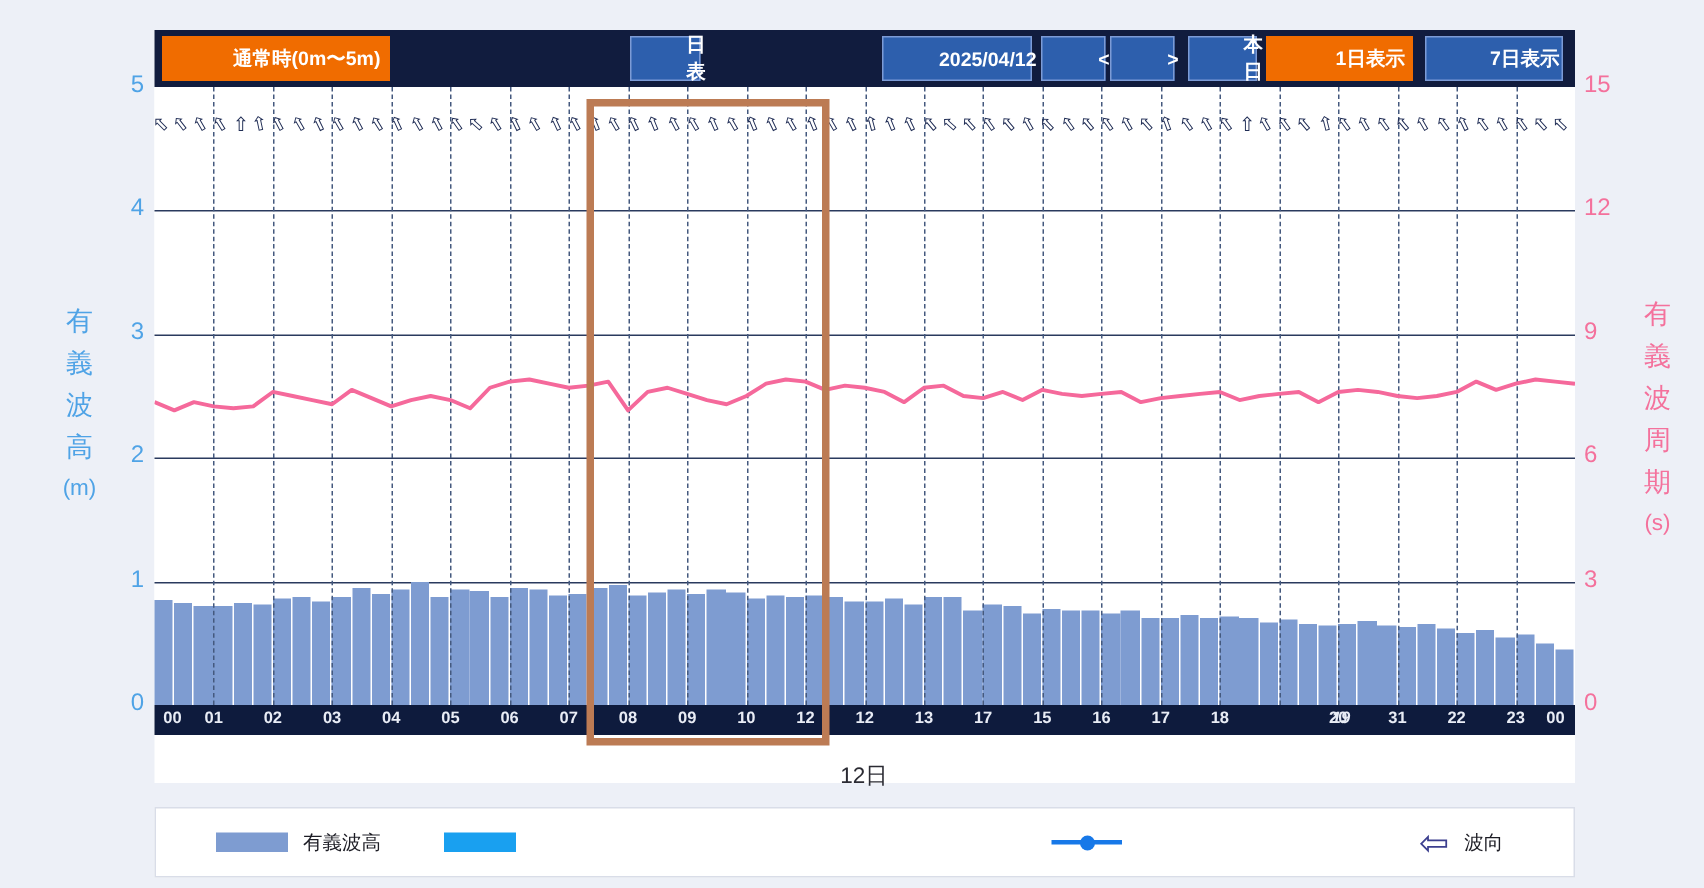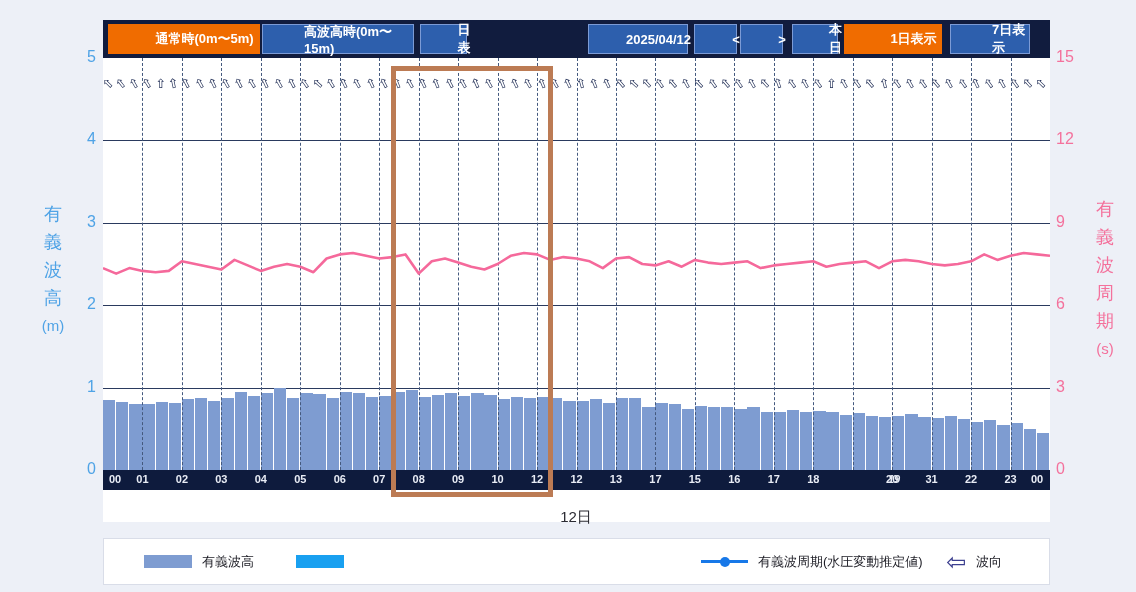--- a/index.html
+++ b/index.html
@@ -45,28 +45,27 @@
 </style>
 </head>
 <body>
 
 <div id="stage">
 
   <div id="chart-card">
 
     <div id="toolbar">
       <div class="btn orange" style="left:5px;  width:152px;">通常時(0m〜5m)</div>
-      <div class="btn" style="left:159px;width:152px;">高波高時(0m〜15m)</div>
       <div class="btn" style="left:317px;width:47px;">日表</div>
       <div class="btn" style="left:485px;width:100px;">2025/04/12</div>
       <div class="btn" style="left:591px;width:38px;">&lt;</div>
       <div class="btn" style="left:637px;width:38px;">&gt;</div>
       <div class="btn" style="left:689px;width:46px;">本日</div>
       <div class="btn orange" style="left:741px;width:98px;">1日表示</div>
-      <div class="btn" style="left:847px;width:80px;">7日表示</div>
+      <div class="btn" style="left:847px;width:92px;">7日表示</div>
     </div>
 
     <div id="plot">
       <svg id="period-svg" viewBox="0 0 947 412">
           <polyline points="0.0,210.1 13.2,215.6 26.3,210.1 39.5,212.9 52.6,214.2 65.8,212.9 78.9,203.3 92.1,206.0 105.2,208.7 118.4,211.5 131.5,201.9 144.7,207.4 157.8,212.9 171.0,208.7 184.1,206.0 197.3,208.7 210.4,214.2 223.6,200.5 236.8,196.4 249.9,195.0 263.1,197.8 276.2,200.5 289.4,199.1 302.5,196.4 315.7,215.6 328.8,203.3 342.0,200.5 355.1,204.6 368.3,208.7 381.4,211.5 394.6,206.0 407.7,197.8 420.9,195.0 434.0,196.4 447.2,201.9 460.3,199.1 473.5,200.5 486.7,203.3 499.8,210.1 513.0,200.5 526.1,199.1 539.3,206.0 552.4,207.4 565.6,203.3 578.7,208.7 591.9,201.9 605.0,204.6 618.2,206.0 631.3,204.6 644.5,203.3 657.6,210.1 670.8,207.4 683.9,206.0 697.1,204.6 710.3,203.3 723.4,208.7 736.6,206.0 749.7,204.6 762.9,203.3 776.0,210.1 789.2,203.3 802.3,201.9 815.5,203.3 828.6,206.0 841.8,207.4 854.9,206.0 868.1,203.3 881.2,196.4 894.4,201.9 907.5,197.8 920.7,195.0 933.8,196.4 947.0,197.8" fill="none" stroke="#f5699b" stroke-width="2.6" stroke-linejoin="round"></polyline>
         </svg>
     <div class="hgrid" style="top: 329.6px;"></div>
         <div class="hgrid" style="top: 247.2px;"></div>
         <div class="hgrid" style="top: 164.8px;"></div>
         <div class="hgrid" style="top: 82.4px;"></div>
@@ -294,21 +293,20 @@
       <span class="lg-swatch" id="sw-bar" style="background: rgb(126, 156, 209);"></span>
       <span class="lg-label">有義波高</span>
     </div>
     <div class="lg-item" style="left:192px;">
       <span class="lg-swatch" id="sw-bar-est" style="background: rgb(25, 160, 240);"></span>
     </div>
     <div class="lg-item" style="left:597px;">
       <span class="lg-line" id="sw-line-est" style="background: rgb(23, 120, 232);">
           <span class="lg-dot" id="sw-dot" style="background: rgb(23, 120, 232);"></span>
         </span>
-      <span class="lg-label">有義波周期(水圧変動推定値)</span>
     </div>
     <div class="lg-item" style="left:842px;">
       <span class="lg-arrow">⇦</span>
       <span class="lg-label">波向</span>
     </div>
   </div>
 
 <div class="ytick-left" style="left: 66px; top: 460px;">0</div>
     <div class="ytick-left" style="left: 66px; top: 377.6px;">1</div>
     <div class="ytick-left" style="left: 66px; top: 295.2px;">2</div>

